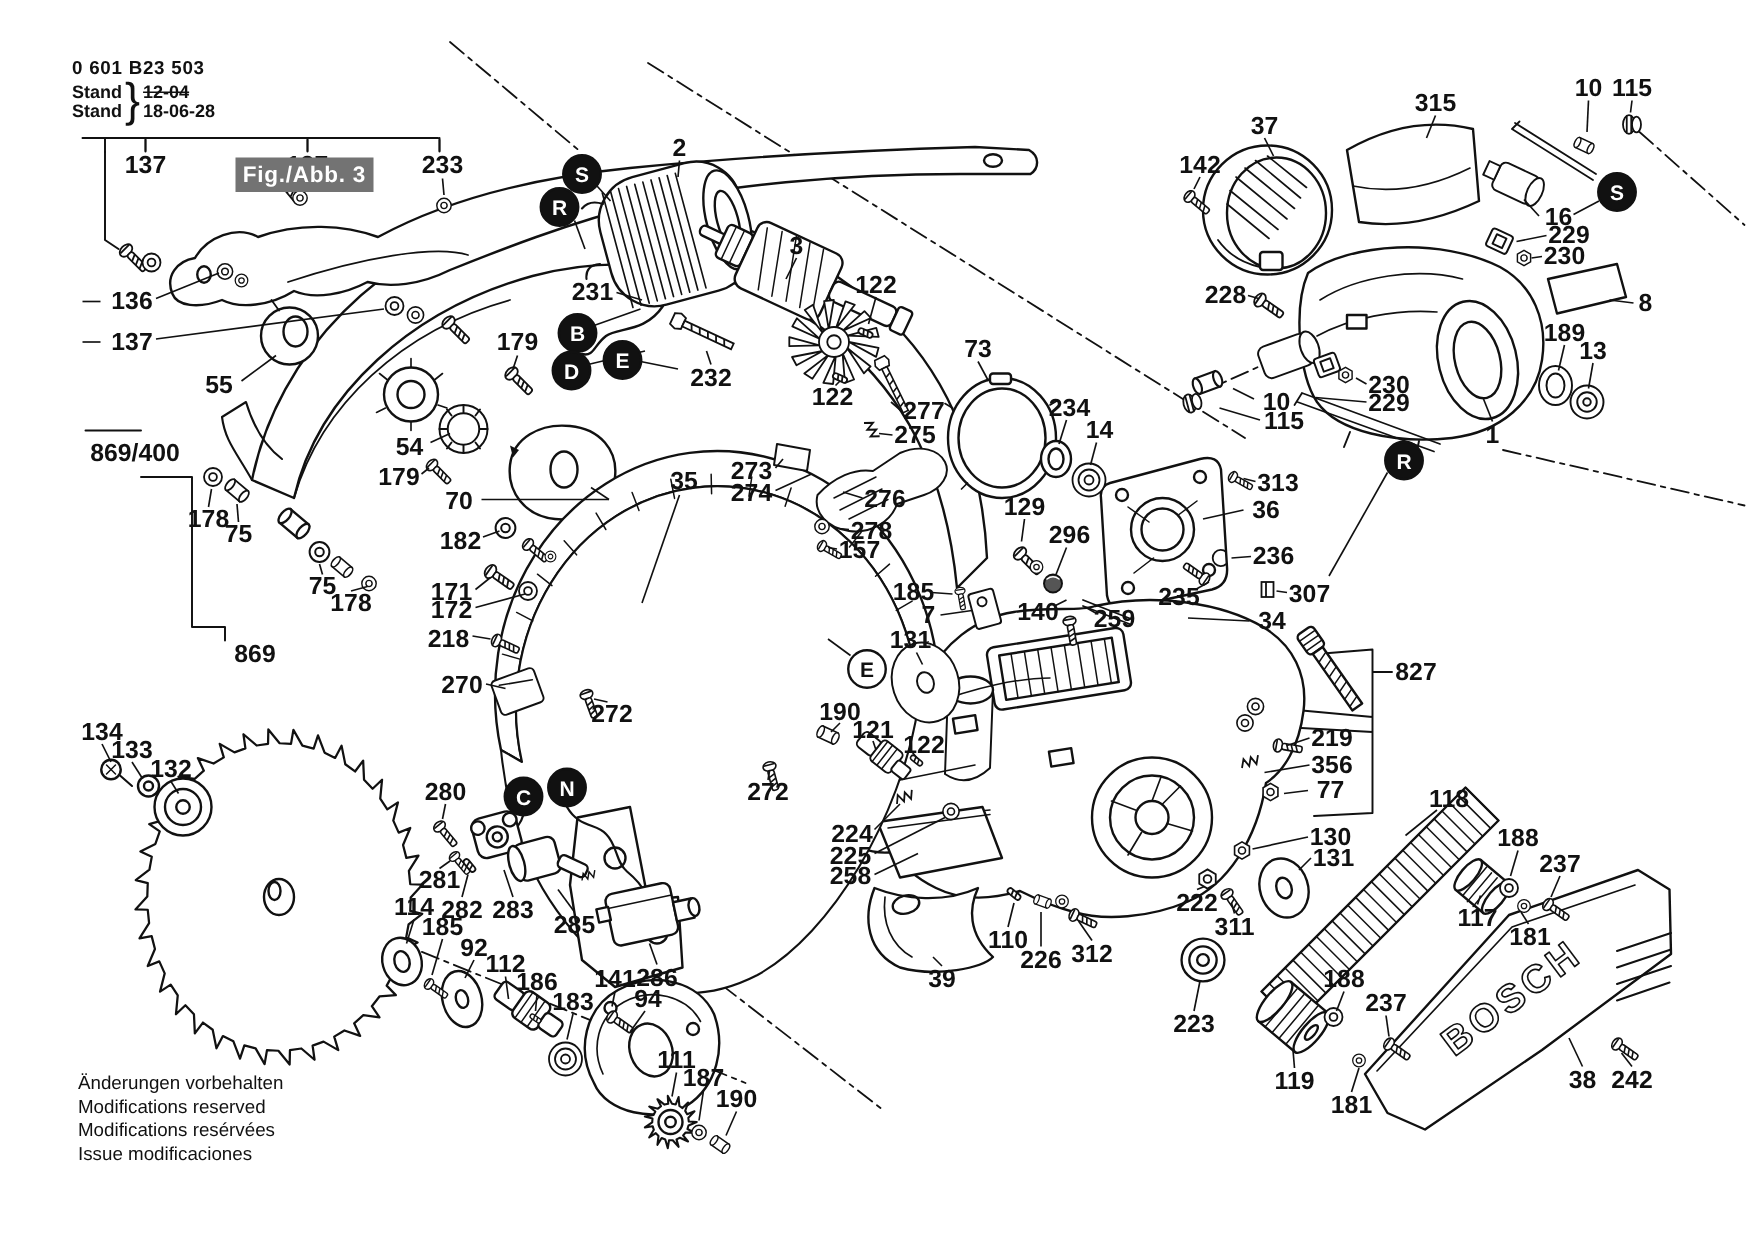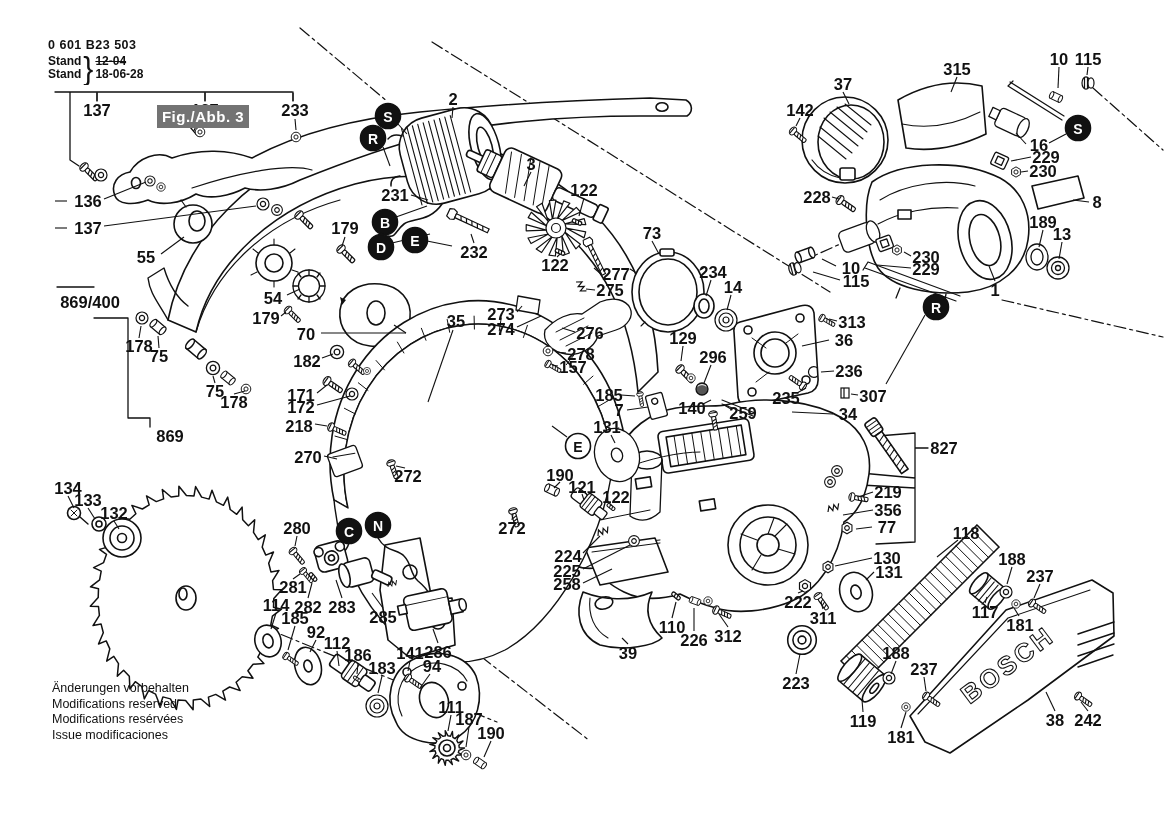--- a/index.html
+++ b/index.html
@@ -8,21 +8,21 @@
   #art{position:absolute;left:0;top:0;}
   .hdr{position:absolute;left:48px;top:38px;line-height:14px;}
   .pn{font-size:12.5px;font-weight:bold;letter-spacing:.5px;}
   .si{display:flex;align-items:center;margin-top:3px;}
   .sicol{font-size:12px;font-weight:bold;line-height:13px;}
   .brace{font-size:30px;font-weight:400;margin:0 2px 0 2px;transform:scaleY(1.05);}
   .dates{font-size:12px;font-weight:bold;line-height:13px;}
   .strike{text-decoration:line-through;}
   .figbox{position:absolute;left:157px;top:61px;width:92px;height:23px;background:#737373;color:#fff;
           font-size:15px;font-weight:bold;display:flex;align-items:center;justify-content:center;letter-spacing:.5px;margin-top:44px;}
-  .footer{position:absolute;left:52px;top:681px;font-size:12.5px;line-height:15.5px;}
+  .footer{position:absolute;left:52px;top:715px;font-size:12.5px;line-height:15.5px;}
 </style>
 </head>
 <body>
 
 <div id="stage">
 
   <svg id="art" width="1169" height="826" viewBox="0 0 1169 826">
     <defs>
       <g id="sym-washer">
           <circle r="6" fill="#fff"></circle>

